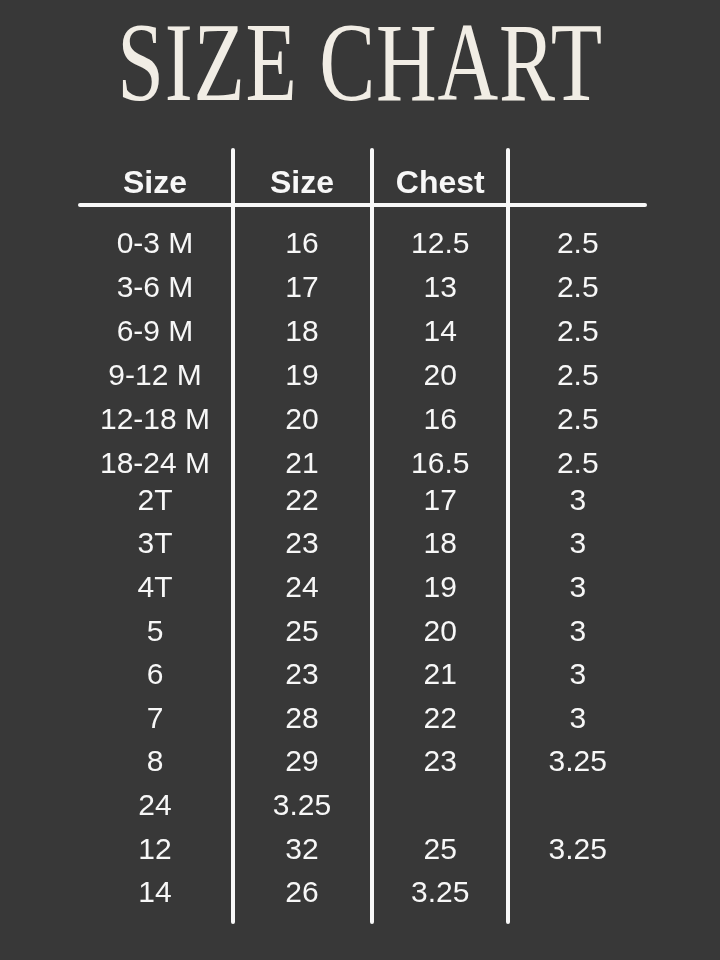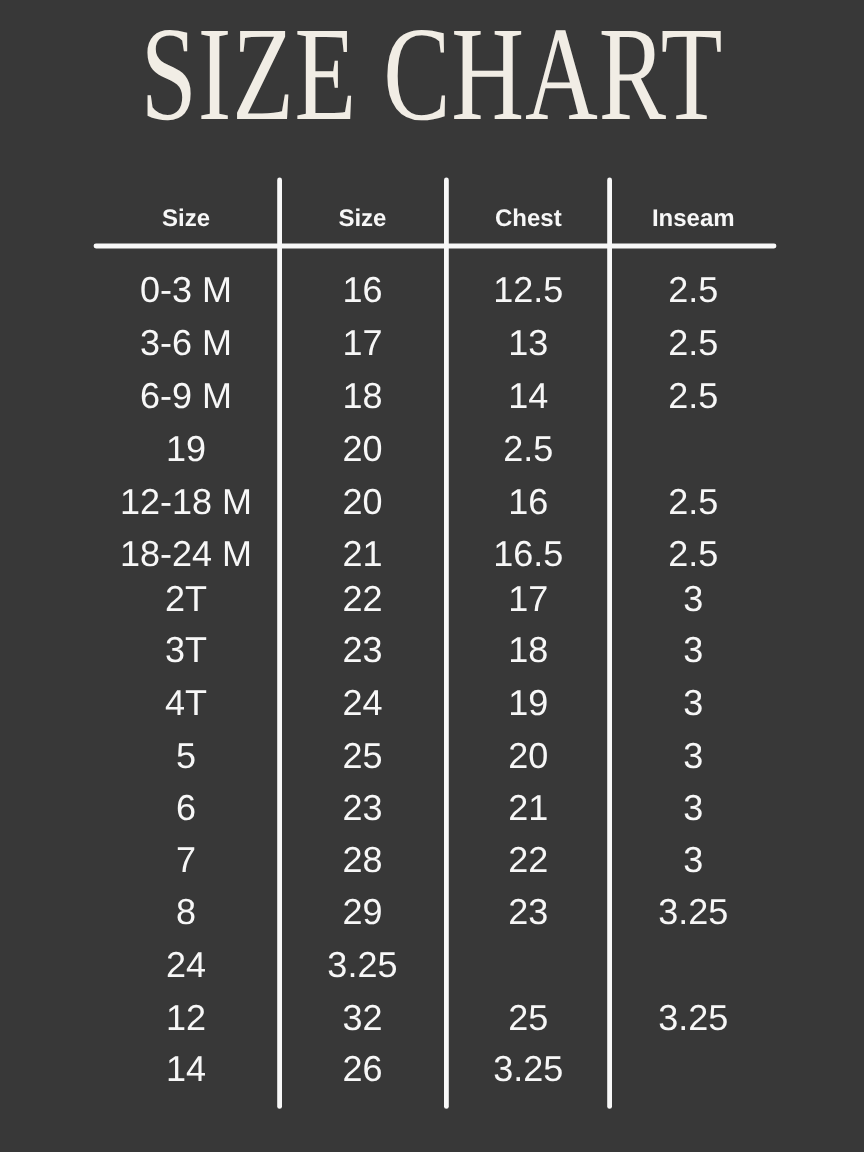--- a/index.html
+++ b/index.html
@@ -54,21 +54,21 @@
   }
   .header-row{
     position:absolute;left:0;top:12px;
     width:569px;height:44px;
     display:grid;
     grid-template-columns:154px 140px 136.5px 138.5px;
     align-items:center;
   }
   .header-cell{
     text-align:center;
-    font-size:20px;
+    font-size:32px;
     font-weight:700;
     color:var(--text);
   }
   .tbody{
     position:absolute;left:0;top:73px;
     width:569px;
   }
   .row{
     display:grid;
     grid-template-columns:154px 140px 136.5px 138.5px;
@@ -95,21 +95,20 @@
   <div class="table">
 
     <div class="vline vline-1"></div>
     <div class="vline vline-2"></div>
     <div class="vline vline-3"></div>
 
     <div class="header-row">
       <div class="header-cell">Size</div>
       <div class="header-cell">Size</div>
       <div class="header-cell">Chest</div>
-      <div class="header-cell">Inseam</div>
     </div>
 
     <div class="hline"></div>
 
     <div class="tbody" id="table-body">
   <div class="row">
     <div class="cell">0-3 M</div>
     <div class="cell">16</div>
     <div class="cell">12.5</div>
     <div class="cell">2.5</div>
@@ -123,20 +122,21 @@
   </div>
 
   <div class="row">
     <div class="cell">6-9 M</div>
     <div class="cell">18</div>
     <div class="cell">14</div>
     <div class="cell">2.5</div>
   </div>
 
   <div class="row">
+    <div class="cell">9-12 M</div>
     <div class="cell">19</div>
     <div class="cell">20</div>
     <div class="cell">2.5</div>
   </div>
 
   <div class="row">
     <div class="cell">12-18 M</div>
     <div class="cell">20</div>
     <div class="cell">16</div>
     <div class="cell">2.5</div>

